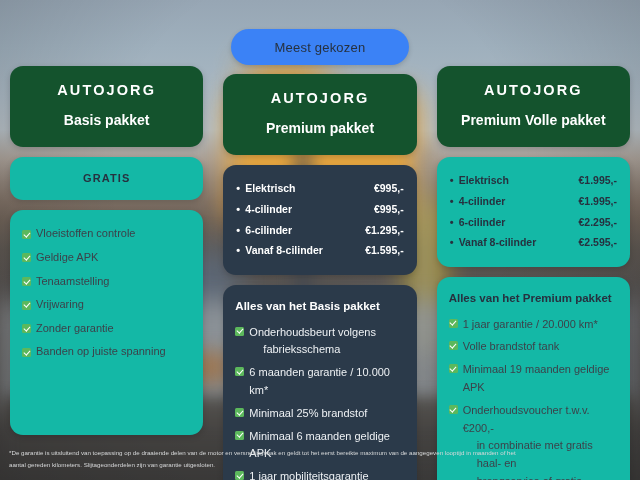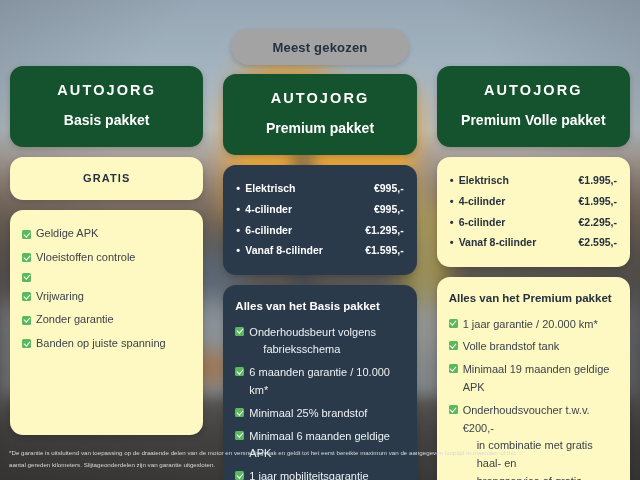--- a/index.html
+++ b/index.html
@@ -70,23 +70,23 @@
   .column {
     flex: 1 1 0;
     position: relative;
     display: flex;
     flex-direction: column;
   }
 
   
   .badge-wrap { display: flex; justify-content: center; padding-top: 29px; }
   .badge {
-    background: #a3a3a3;
+    background: #3b82f6;
     color: #26313f;
-    font-weight: bold;
+    font-weight: normal;
     font-size: 13px;
     letter-spacing: .2px;
     padding: 11px 0 10px;
     width: 178px;
     text-align: center;
     border-radius: 22px;
     box-shadow: 0 2px 5px rgba(0,0,0,.16);
   }
 
   
@@ -109,21 +109,21 @@
     font-weight: bold;
     line-height: 1.55;
     margin-top: 8px;
   }
 
   
   .panel {
     border-radius: 13px;
     box-shadow: 0 2px 6px rgba(0,0,0,.16);
   }
-  .panel-white { background: #fef9c3; color: #3a3f45; }
+  .panel-white { background: #14b8a6; color: #3a3f45; }
   .panel-dark  { background: #2b3a4a; color: #f2f4f6; }
 
   .gratis {
     text-align: center;
     font-weight: bold;
     font-size: 11px;
     letter-spacing: 1.1px;
     color: #26313f;
     padding: 15px 0 16px;
   }
@@ -259,28 +259,29 @@
     <div class="sp10"></div>
     <div class="panel panel-white">
       <div class="gratis">GRATIS</div>
     </div>
     <div class="sp10"></div>
     <div class="panel panel-white" style="min-height:225px">
       <div class="simple">
         <ul>
           <li>
               <span class="chk"></span>
+              <span>Vloeistoffen controle</span>
+            </li>
+          <li>
+              <span class="chk"></span>
               <span>Geldige APK</span>
             </li>
           <li>
               <span class="chk"></span>
-              <span>Vloeistoffen controle</span>
-            </li>
-          <li>
-              <span class="chk"></span>
+              <span>Tenaamstelling</span>
             </li>
           <li>
               <span class="chk"></span>
               <span>Vrijwaring</span>
             </li>
           <li>
               <span class="chk"></span>
               <span>Zonder garantie</span>
             </li>
           <li>

